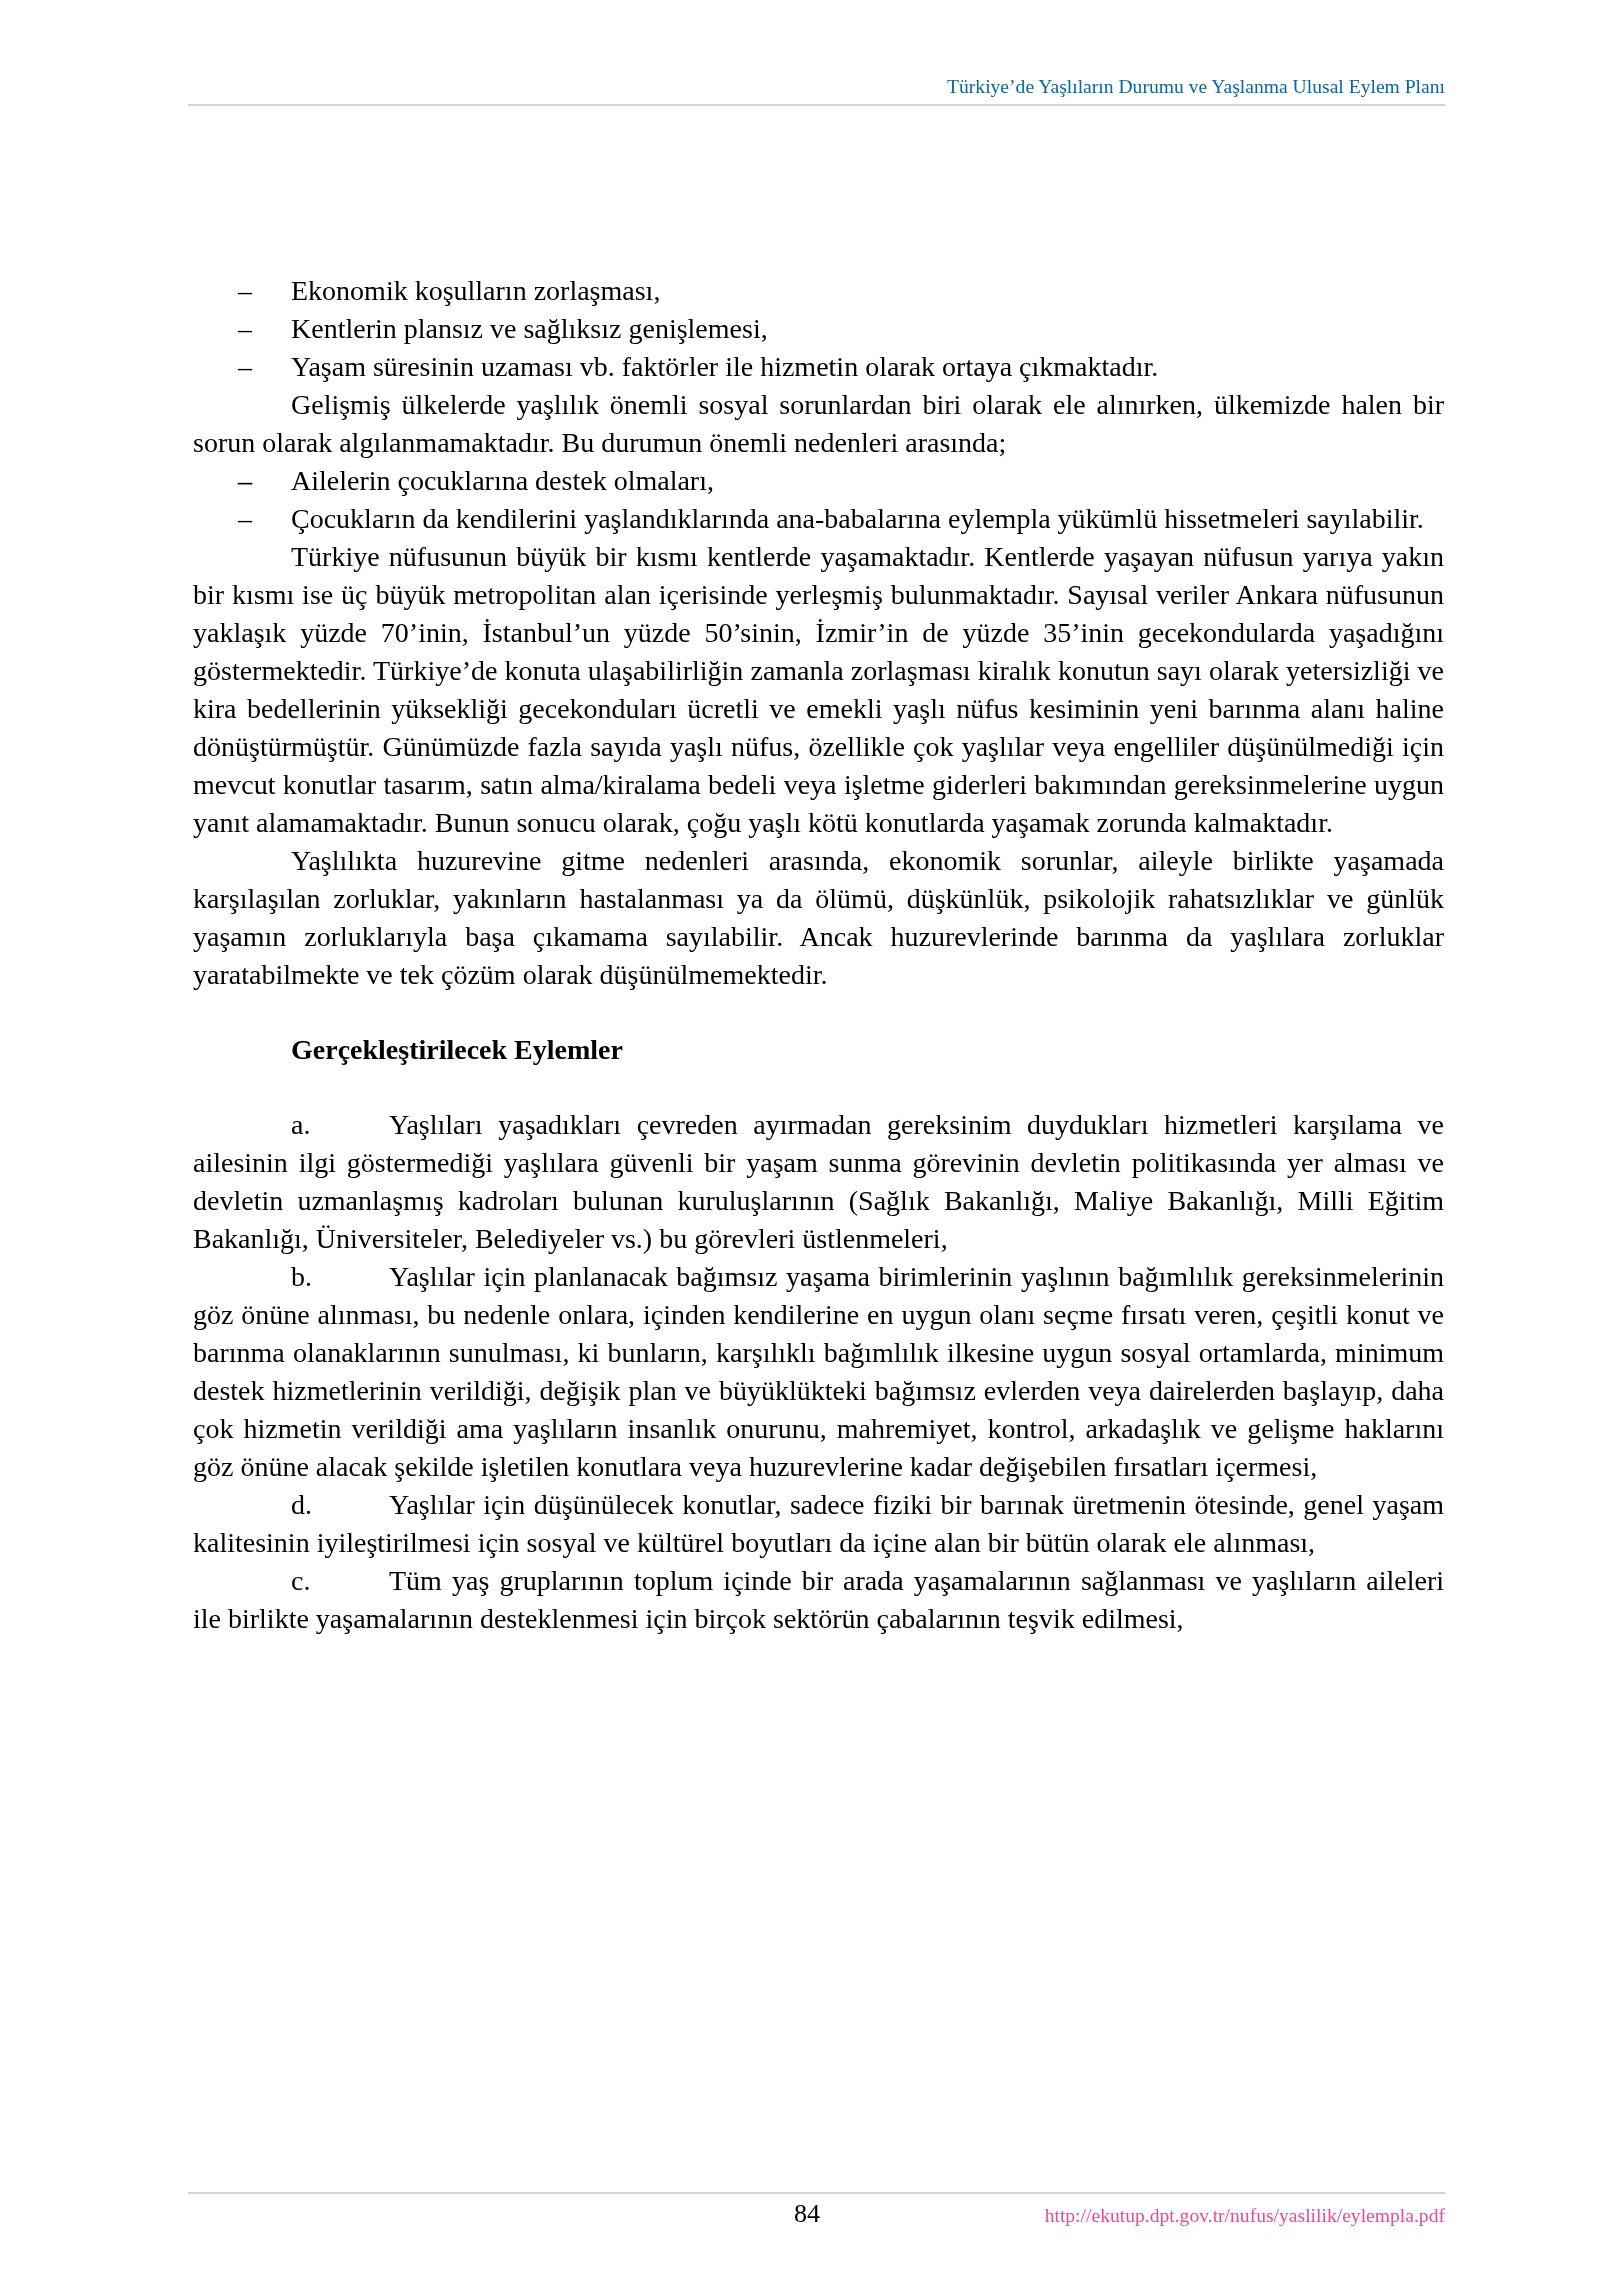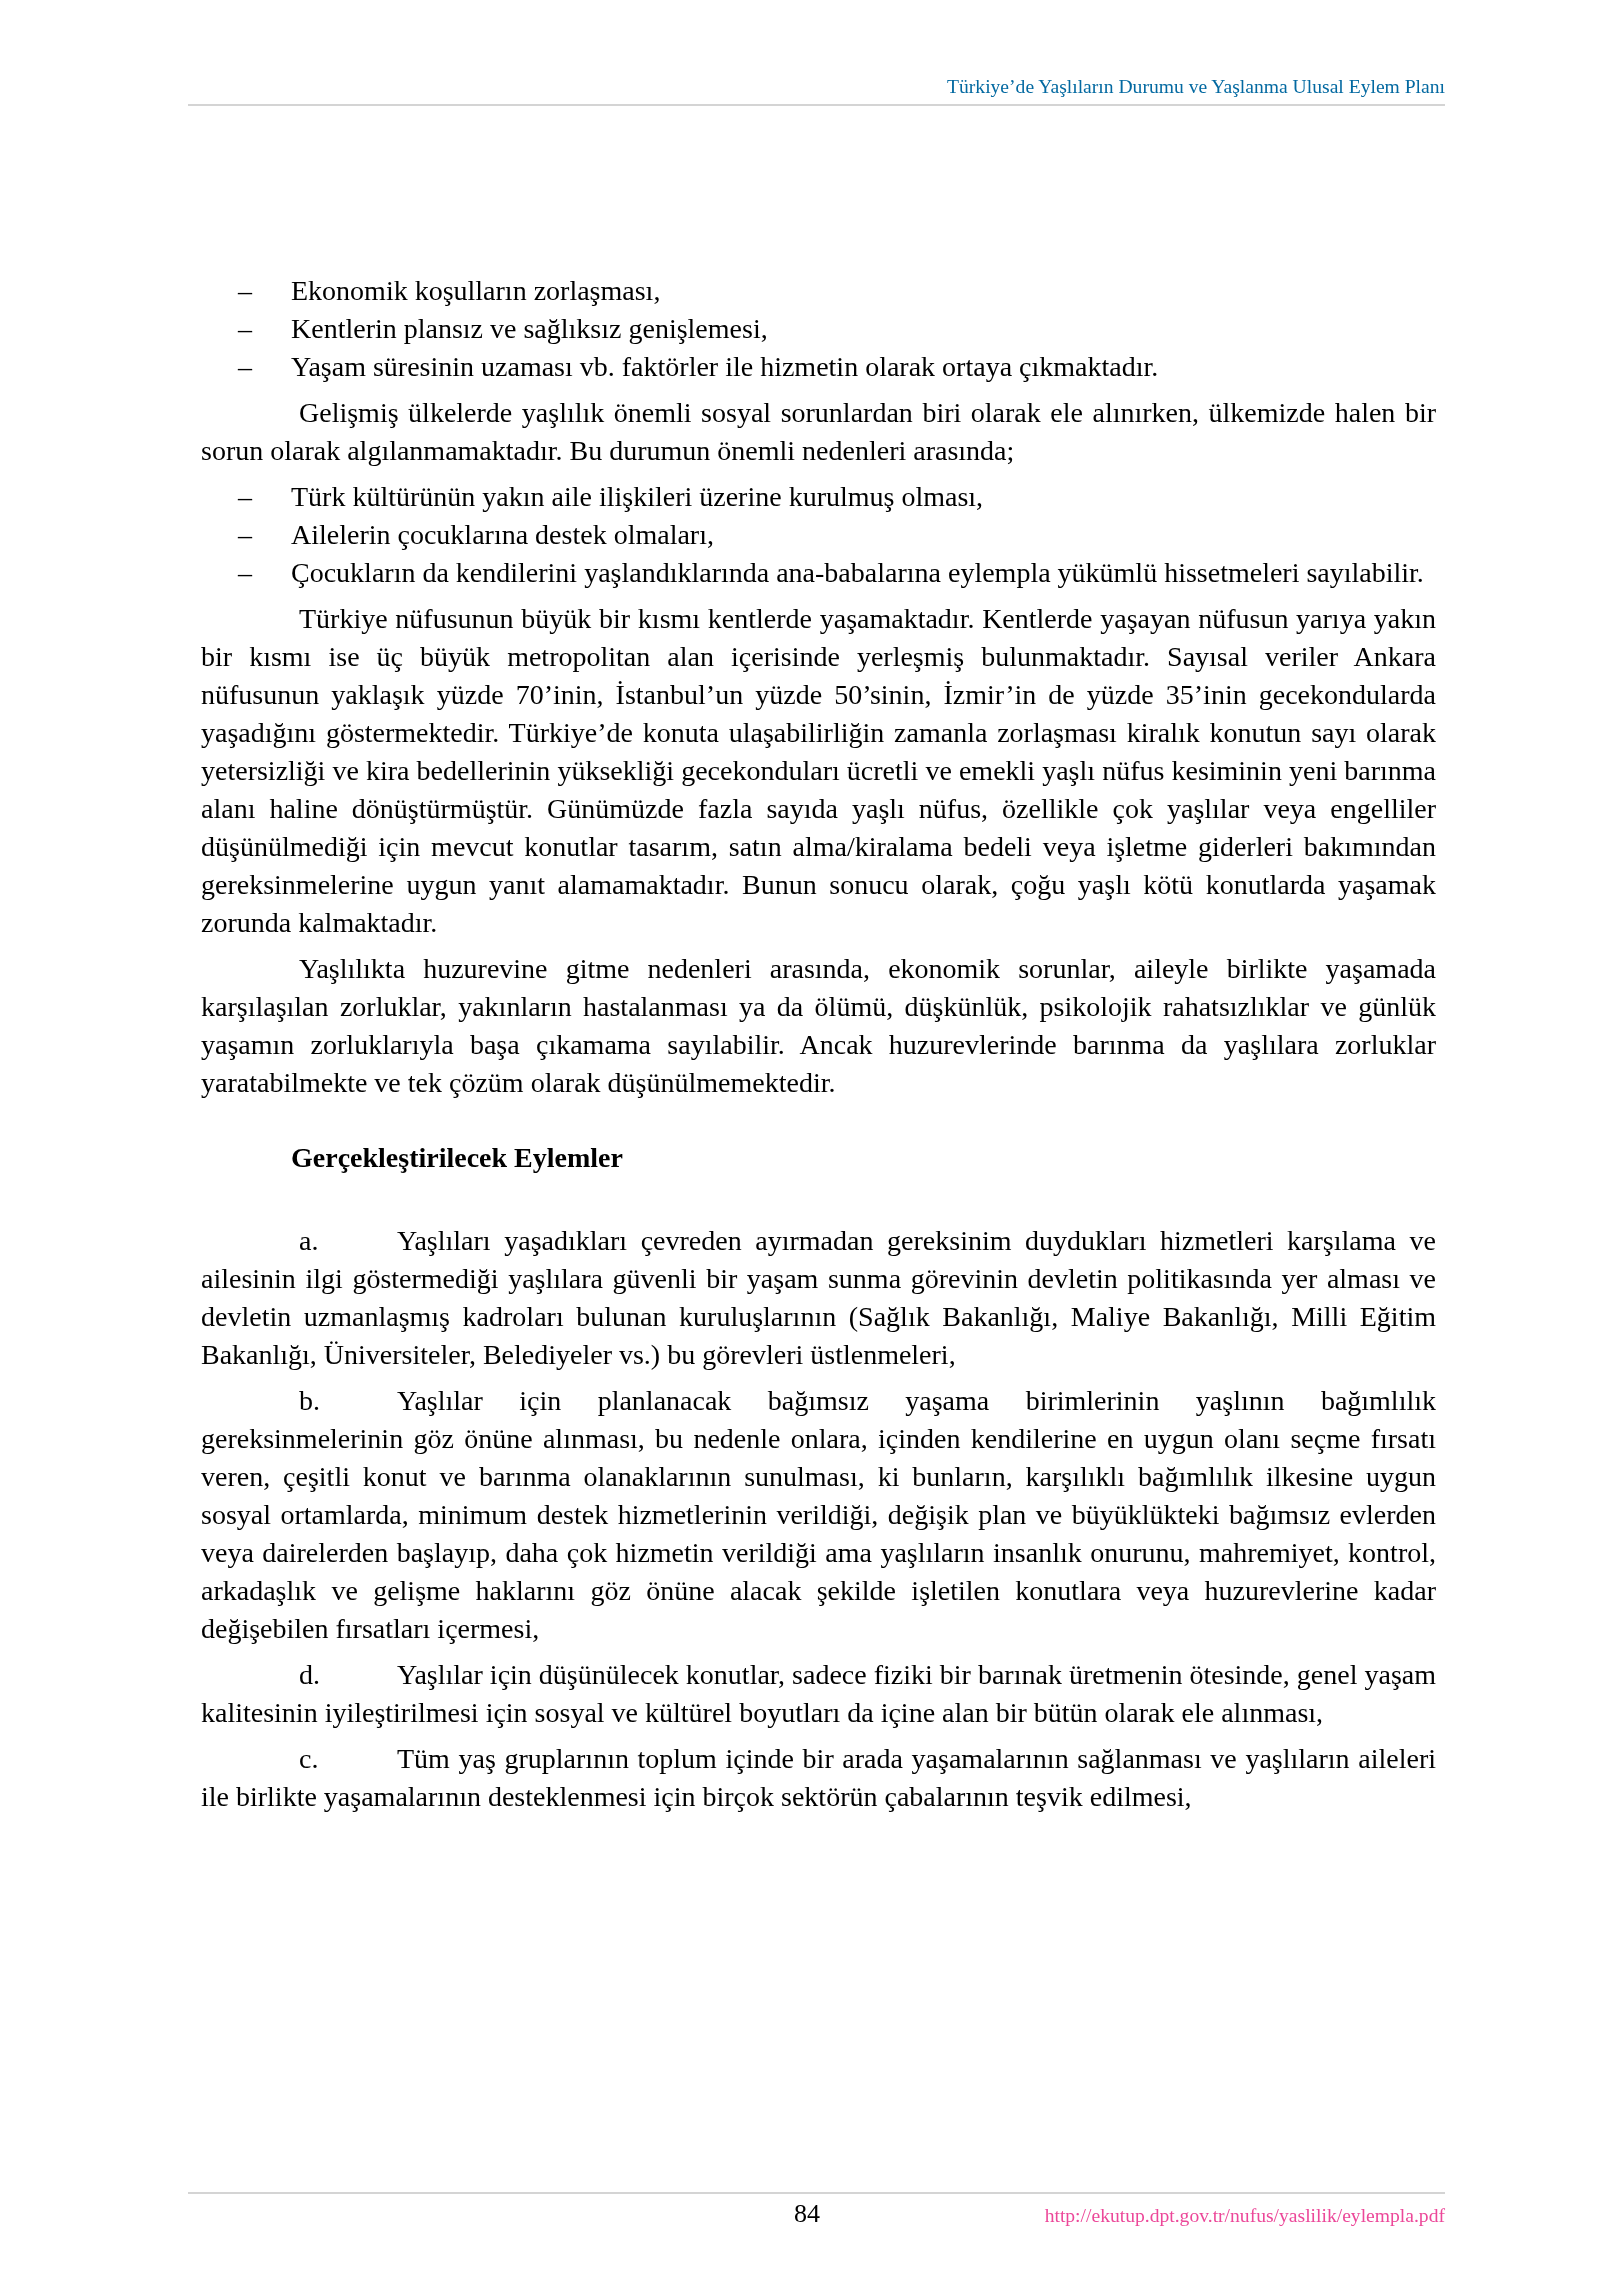--- a/index.html
+++ b/index.html
@@ -7,21 +7,21 @@
            font-family: "Liberation Serif", "DejaVu Serif", serif; color: #000; }
     .page { position: absolute; left: 0; top: 0; width: 1621px; height: 2293px; }
 
     .running-header { position: absolute; left: 188px; right: 176px; top: 76px;
       text-align: right; font-size: 19.6px; color: #0369a1; }
     .header-rule { position: absolute; left: 188px; width: 1257px; top: 104px; height: 0;
       border-top: 2px solid #d4d4d4; }
 
     .body { position: absolute; left: 193px; width: 1251px; top: 272px;
       font-size: 28px; line-height: 38px; }
-    .body p { margin: 8px; text-align: justify; }
+    .body p { margin: 0; text-align: justify; }
     .indent { text-indent: 98px; }
 
     ul.dash { list-style: none; margin: 0; padding: 0; }
     ul.dash li { position: relative; padding-left: 98px; text-align: justify; }
     ul.dash li .bullet { position: absolute; left: 45px; top: 0; }
 
     .heading { font-weight: bold; margin: 37px 0 0 98px !important; }
     .spacer-h { height: 37px; }
 
     .item { text-indent: 98px; }
@@ -44,21 +44,21 @@
 
     <ul class="dash">
       <li><span class="bullet">–</span><span>Ekonomik koşulların zorlaşması,</span></li>
       <li><span class="bullet">–</span><span>Kentlerin plansız ve sağlıksız genişlemesi,</span></li>
       <li><span class="bullet">–</span><span>Yaşam süresinin uzaması vb. faktörler ile hizmetin olarak ortaya çıkmaktadır.</span></li>
     </ul>
 
     <p class="indent">Gelişmiş ülkelerde yaşlılık önemli sosyal sorunlardan biri olarak ele alınırken, ülkemizde halen bir sorun olarak algılanmamaktadır. Bu durumun önemli nedenleri arasında;</p>
 
     <ul class="dash">
-      <li><span class="bullet">–</span><span>Türk kültürünün yakın aile ilişkileri üzerine kurulmuş olması,</span></li>
+      <li><span class="bullet">–</span></li>
       <li><span class="bullet">–</span><span>Ailelerin çocuklarına destek olmaları,</span></li>
       <li><span class="bullet">–</span><span>Çocukların da kendilerini yaşlandıklarında ana-babalarına eylempla yükümlü hissetmeleri sayılabilir.</span></li>
     </ul>
 
     <p class="indent">Türkiye nüfusunun büyük bir kısmı kentlerde yaşamaktadır. Kentlerde yaşayan nüfusun yarıya yakın bir kısmı ise üç büyük metropolitan alan içerisinde yerleşmiş bulunmaktadır. Sayısal veriler Ankara nüfusunun yaklaşık yüzde 70’inin, İstanbul’un yüzde 50’sinin, İzmir’in de yüzde 35’inin gecekondularda yaşadığını göstermektedir. Türkiye’de konuta ulaşabilirliğin zamanla zorlaşması kiralık konutun sayı olarak yetersizliği ve kira bedellerinin yüksekliği gecekonduları ücretli ve emekli yaşlı nüfus kesiminin yeni barınma alanı haline dönüştürmüştür. Günümüzde fazla sayıda yaşlı nüfus, özellikle çok yaşlılar veya engelliler düşünülmediği için mevcut konutlar tasarım, satın alma/kiralama bedeli veya işletme giderleri bakımından gereksinmelerine uygun yanıt alamamaktadır. Bunun sonucu olarak, çoğu yaşlı kötü konutlarda yaşamak zorunda kalmaktadır.</p>
     <p class="indent">Yaşlılıkta huzurevine gitme nedenleri arasında, ekonomik sorunlar, aileyle birlikte yaşamada karşılaşılan zorluklar, yakınların hastalanması ya da ölümü, düşkünlük, psikolojik rahatsızlıklar ve günlük yaşamın zorluklarıyla başa çıkamama sayılabilir. Ancak huzurevlerinde barınma da yaşlılara zorluklar yaratabilmekte ve tek çözüm olarak düşünülmemektedir.</p>
 
     <p class="heading">Gerçekleştirilecek Eylemler</p>
     <div class="spacer-h"></div>
 

